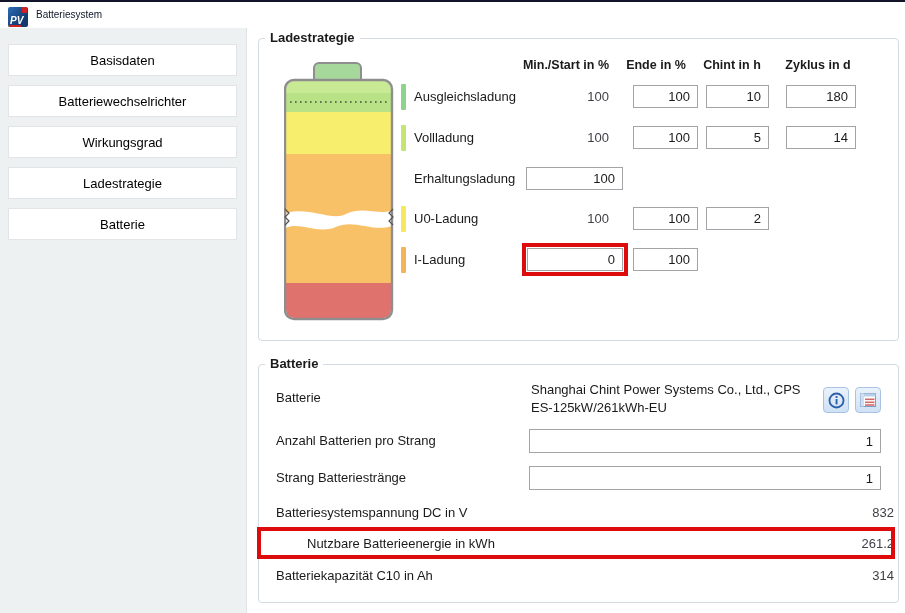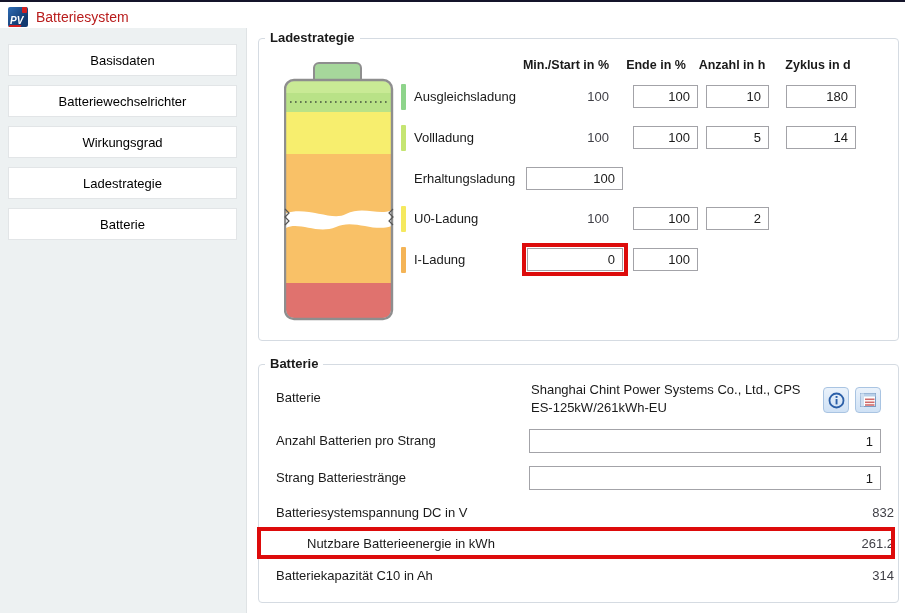--- a/index.html
+++ b/index.html
@@ -14,21 +14,21 @@
   .titlebar { left:0; top:2px; width:905px; height:26px; background:#ffffff; }
   .app-logo { left:8px; top:5px; width:20px; height:20px;
               background:linear-gradient(135deg,#2e6cb5 0%,#123a70 70%);
               position:absolute; border-radius:2px; }
   .app-logo .pv { position:absolute; left:2px; bottom:1px; color:#fff;
                   font-weight:bold; font-style:italic; font-size:10px; }
   .app-logo .sup { position:absolute; right:1px; top:0; width:5px; height:6px;
                    background:#d21f1f; border-radius:1px; }
   .app-logo .swoosh { position:absolute; left:1px; bottom:0px; width:12px; height:2px;
                    background:#d21f1f; transform:skewX(-30deg); }
-  .app-title { left:36px; top:7px; font-size:14px; color:#b91c1c; position:absolute; }
+  .app-title { left:36px; top:7px; font-size:10px; color:#0f172a; position:absolute; }
 
   
   .sidebar-bg { left:0; top:28px; width:246px; height:585px; background:#edf1f2; }
   .v-sep { left:246px; top:28px; width:1px; height:585px; background:#dfe3e5; }
   .side-btn { left:8px; width:229px; height:32px; background:#ffffff;
               border:1px solid #e2e5e7; display:flex; align-items:center;
               justify-content:center; font-size:13px; color:#000000; cursor:default; }
 
   
   .panel { border:1px solid #d5dbe2; border-radius:4px; background:#ffffff; }
@@ -98,21 +98,21 @@
     </g>
 
     <rect x="1" y="21" width="107" height="239" rx="9" fill="none" stroke-width="2.4" stroke="#8e8e8e"></rect>
 
     <path d="M1,150 l4,4 -4,4 4,4 -4,4" fill="none" stroke="#555" stroke-width="1.2"></path>
     <path d="M109,150 l-4,4 4,4 -4,4 4,4" fill="none" stroke="#555" stroke-width="1.2"></path>
   </svg>
 
   <div class="col-header" style="left:200px; width:150px; text-align:right;">Min./Start in %</div>
   <div class="col-header" style="left:347px; width:100px; text-align:center;">Ende in %</div>
-  <div class="col-header" style="left:423px; width:100px; text-align:center;">Anzahl in h</div>
+  <div class="col-header" style="left:423px; width:100px; text-align:center;">Chint in h</div>
   <div class="col-header" style="left:504px; width:110px; text-align:center;">Zyklus in d</div>
 
   <div class="row-marker" style="left: 142px; top: 45px; background: rgb(142, 212, 139);"></div>
   <div class="row-label" style="left:155px; top:50px;">Ausgleichsladung</div>
   <div class="static-val" style="left:200px; top:50px; width:150px;">100</div>
   <input class="num" style="left: 374px; top: 46px; width: 65px;" value="100">
   <input class="num" style="left: 447px; top: 46px; width: 63px;" value="10">
   <input class="num" style="left: 527px; top: 46px; width: 70px;" value="180">
 
   <div class="row-marker" style="left: 142px; top: 86px; background: rgb(197, 229, 114);"></div>

